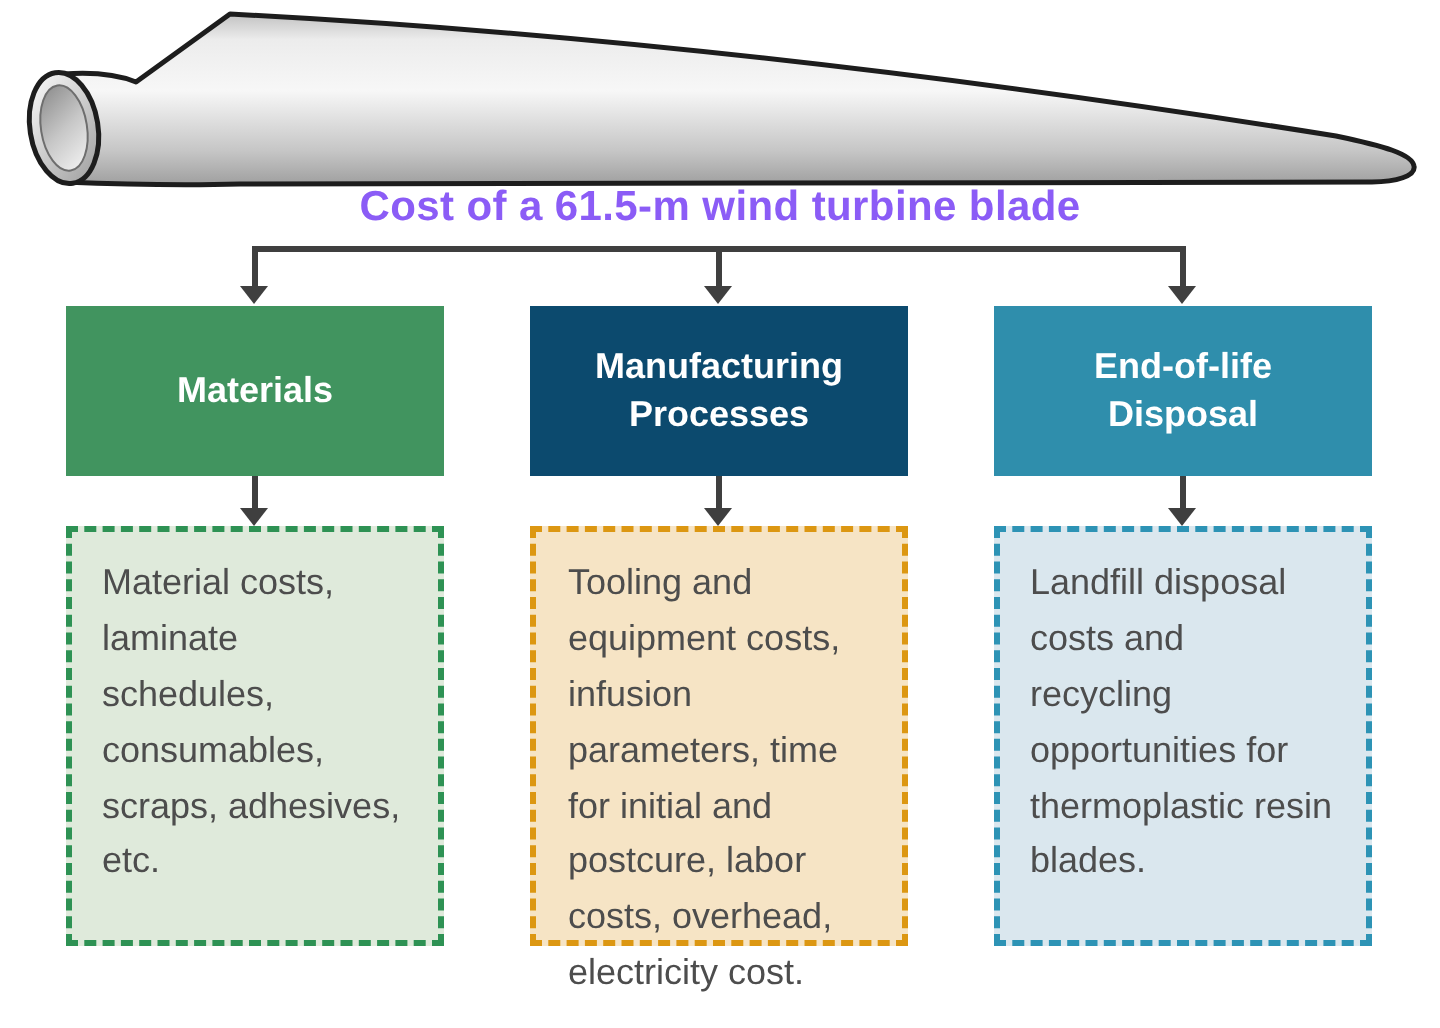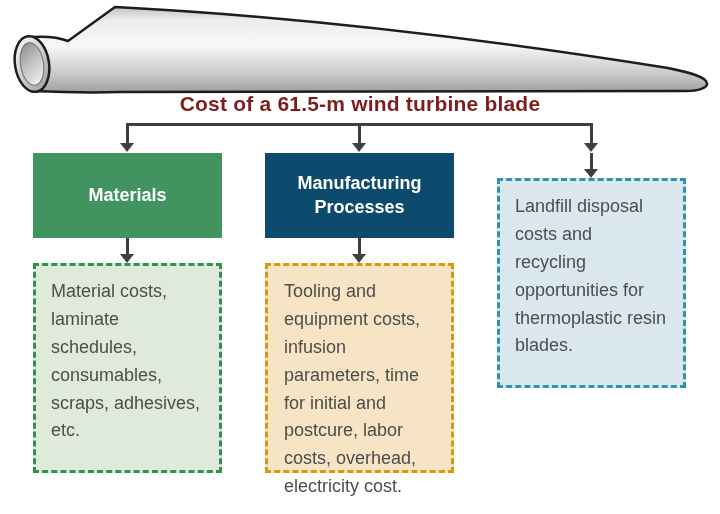--- a/index.html
+++ b/index.html
@@ -70,21 +70,21 @@
         <stop offset="1" stop-color="#ececec"></stop>
       </linearGradient>
     </defs>
     <path d="M 32 37 C 46 36 58 37 68 41 L 115 7 C 290 16 480 38 668 68 C 692 73 706 77 707 83 C 708 88 698 91 686 91 L 120 92 C 88 93 56 92 32 91 Z" fill="url(#gBody)" stroke="#1d1d1d" stroke-width="2.5" stroke-linejoin="round"></path>
     <g transform="rotate(-9 32 64)">
       <ellipse cx="32" cy="64" rx="17" ry="28" fill="url(#gRing)" stroke="#1d1d1d" stroke-width="2.5"></ellipse>
       <ellipse cx="32" cy="64" rx="11.5" ry="21.5" fill="url(#gHole)" stroke="#6e6e6e" stroke-width="1"></ellipse>
     </g>
   </svg>
 
-  <div class="title" style="color: #7f1d1d;">Cost of a 61.5-m wind turbine blade</div>
+  <div class="title" style="color: #8b5cf6;">Cost of a 61.5-m wind turbine blade</div>
 
   <div class="trunk" style="background: rgb(63, 63, 63);"></div>
   <div class="drop d0" style="background: rgb(63, 63, 63);"></div>
   <div class="drop d1" style="background: rgb(63, 63, 63);"></div>
   <div class="drop d2" style="background: rgb(63, 63, 63);"></div>
   <div class="tri t0" style="border-top-color: rgb(63, 63, 63);"></div>
   <div class="tri t1" style="border-top-color: rgb(63, 63, 63);"></div>
   <div class="tri t2" style="border-top-color: rgb(63, 63, 63);"></div>
 
   <div class="col c0">
@@ -108,20 +108,24 @@
     <div class="mid-arrow">
       <span class="stem" style="background: rgb(63, 63, 63);"></span>
       <span class="point" style="border-top-color: rgb(63, 63, 63);"></span>
     </div>
     <div class="detail" style="background: rgb(246, 228, 197); border-color: rgb(220, 151, 18); padding-left: 16px;">
       <span class="detail-text" style="color: rgb(77, 77, 77);">Tooling and equipment costs, infusion parameters, time for initial and postcure, labor costs, overhead, electricity cost.</span>
     </div>
   </div>
 
   <div class="col c2">
+    <div class="head" style="background: rgb(47, 142, 172);">
+      <span class="head-label" style="color: rgb(255, 255, 255);">End-of-life
+Disposal</span>
+    </div>
     <div class="mid-arrow">
       <span class="stem" style="background: rgb(63, 63, 63);"></span>
       <span class="point" style="border-top-color: rgb(63, 63, 63);"></span>
     </div>
     <div class="detail" style="background: rgb(218, 231, 238); border-color: rgb(45, 147, 181);">
       <span class="detail-text" style="color: rgb(77, 77, 77);">Landfill disposal costs and recycling opportunities for thermoplastic resin blades.</span>
     </div>
   </div>
 
 </div>

